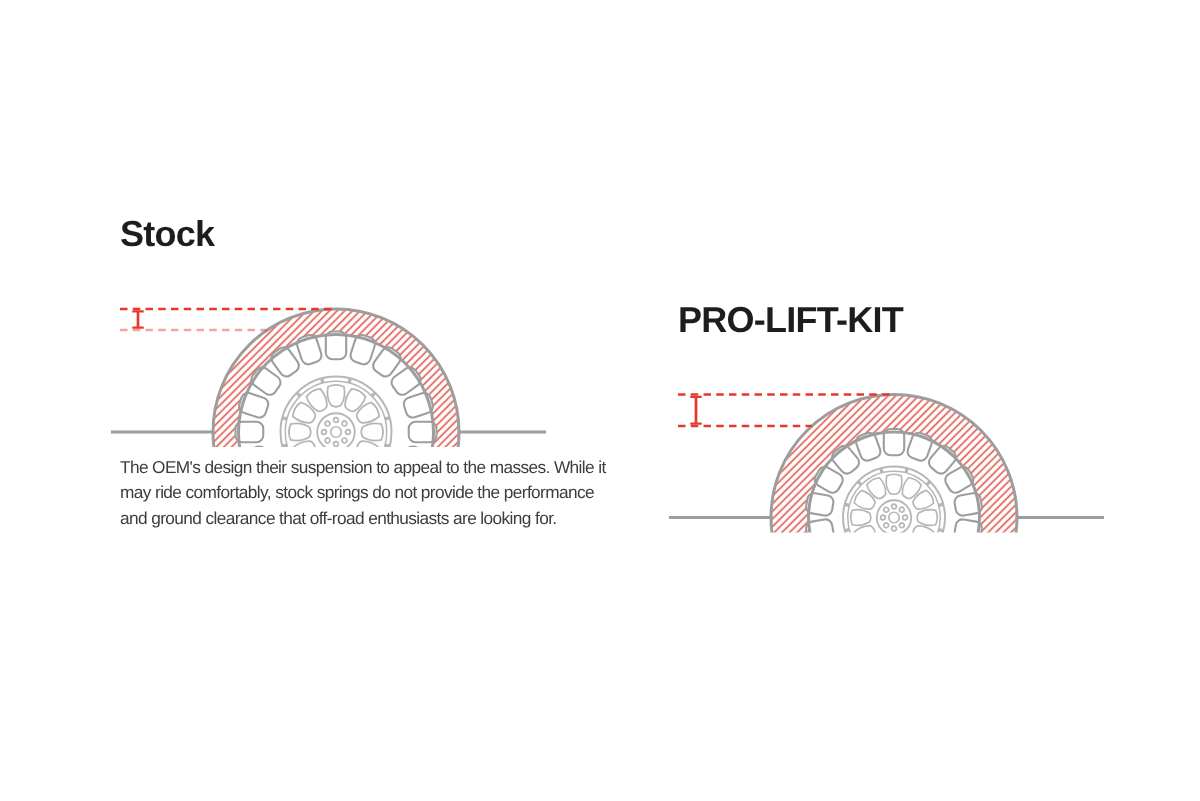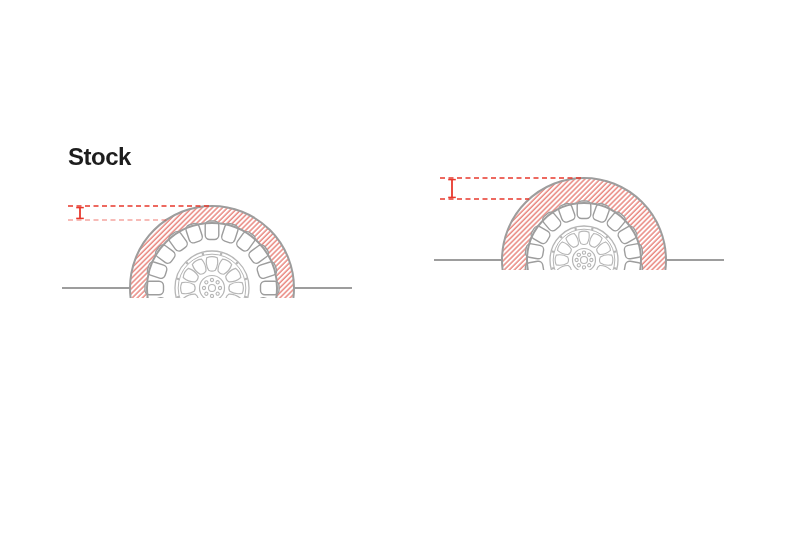--- a/index.html
+++ b/index.html
@@ -1,20 +1,20 @@
 <!DOCTYPE html>
 <html style="--bg: #ffffff; --heading: #1d1d1d; --body: #3d3d3d;"><head>
 <meta charset="utf-8">
 <style>
   html,body{margin:0;padding:0;}
   body{
     width:800px;height:534px;background:var(--bg,#ffffff);
     font-family:"Liberation Sans",sans-serif;position:relative;overflow:hidden;
   }
-  main{position:absolute;top:143px;left:62px;display:flex;gap:82px;}
+  main{position:absolute;top:143px;left:74px;display:flex;gap:82px;align-items:flex-end;}
   section.col{width:290px;}
   h2.heading{
     margin:0 0 0 6px;font-size:24px;font-weight:bold;letter-spacing:-0.5px;
     color:var(--heading,#1d1d1d);line-height:28px;
   }
   .diagram{margin-top:25px;width:290px;height:102px;}
   .diagram svg{display:block;}
   p.desc{
     margin:6px 0 0 6px;width:330px;font-size:11.5px;letter-spacing:-0.4px;
     line-height:17px;color:var(--body,#3d3d3d);white-space:pre-line;
@@ -107,23 +107,27 @@
             <line x1="6" y1="10" x2="150" y2="10" stroke="#e8382d" stroke-width="1.6" stroke-dasharray="5 3.5"></line>
             <line x1="6" y1="24" x2="104.1742430504416" y2="24" stroke="#e8382d" stroke-width="1.6" stroke-dasharray="5 3.5" opacity="0.45"></line>
             <g>
               <line x1="18" y1="11.6" x2="18" y2="22.4" stroke="#e8382d" stroke-width="1.8"></line>
               <line x1="14.2" y1="11.6" x2="21.8" y2="11.6" stroke="#e8382d" stroke-width="1.5"></line>
               <line x1="14.2" y1="22.4" x2="21.8" y2="22.4" stroke="#e8382d" stroke-width="1.5"></line>
             </g>
           </g>
         </svg>
       </div>
+    <p class="desc">The OEM's design their suspension to appeal to the masses. While it
+may ride comfortably, stock springs do not provide the performance
+and ground clearance that off-road enthusiasts are looking for.</p>
   </section>
 
   <section class="col">
+    <h2 class="heading">PRO-LIFT-KIT</h2>
     <div class="diagram">
         <svg viewBox="0 0 290 102" width="290" height="102">
           <defs>
             <pattern id="hatch-1" patternUnits="userSpaceOnUse" width="3.6" height="3.6" patternTransform="rotate(45)">
               <line x1="1" y1="0" x2="1" y2="3.6" stroke="#e15b51" stroke-width="1.1"></line>
             </pattern>
           </defs>
           <line x1="0" y1="92" x2="69" y2="92" stroke="#9d9d9d" stroke-width="2"></line>
           <line x1="231" y1="92" x2="290" y2="92" stroke="#9d9d9d" stroke-width="2"></line>
           <g transform="translate(150,92)">

